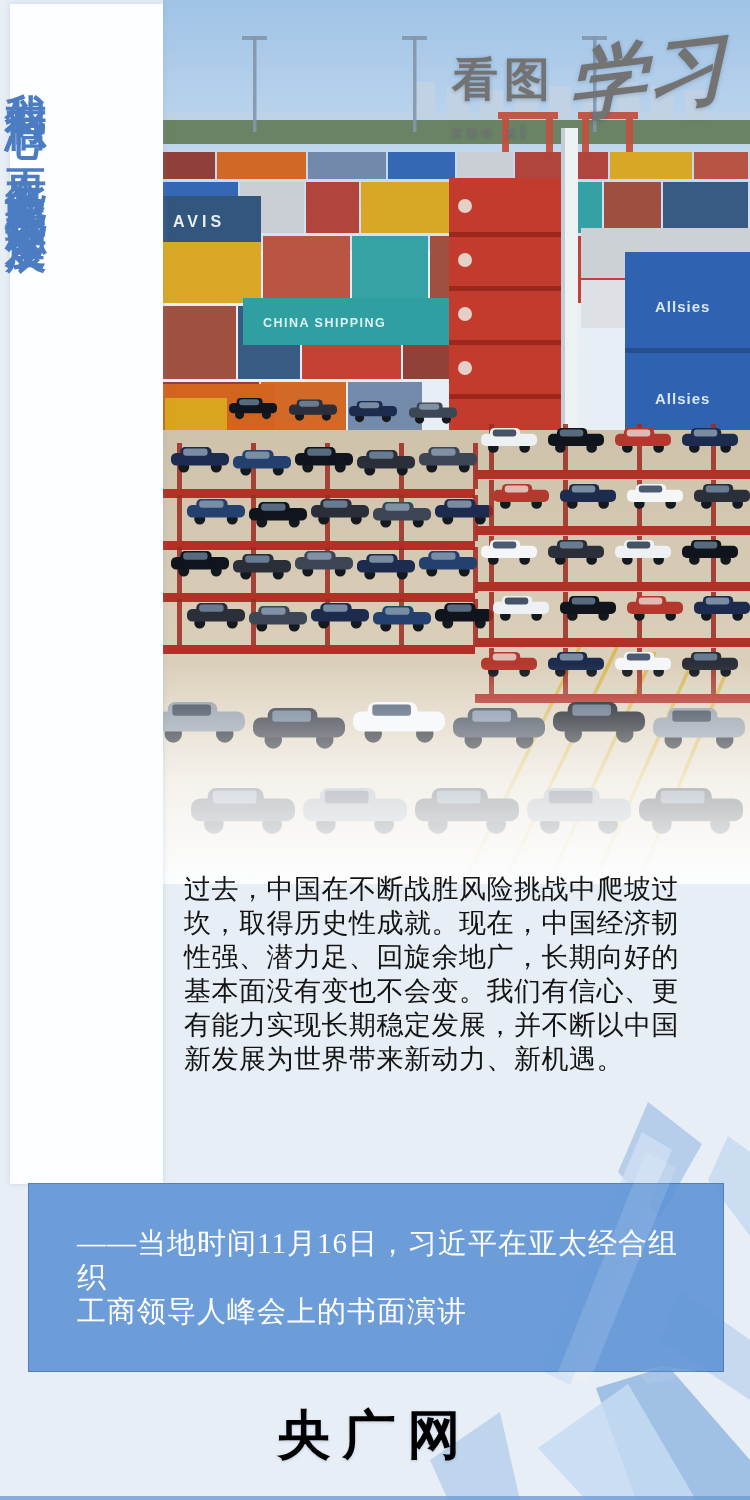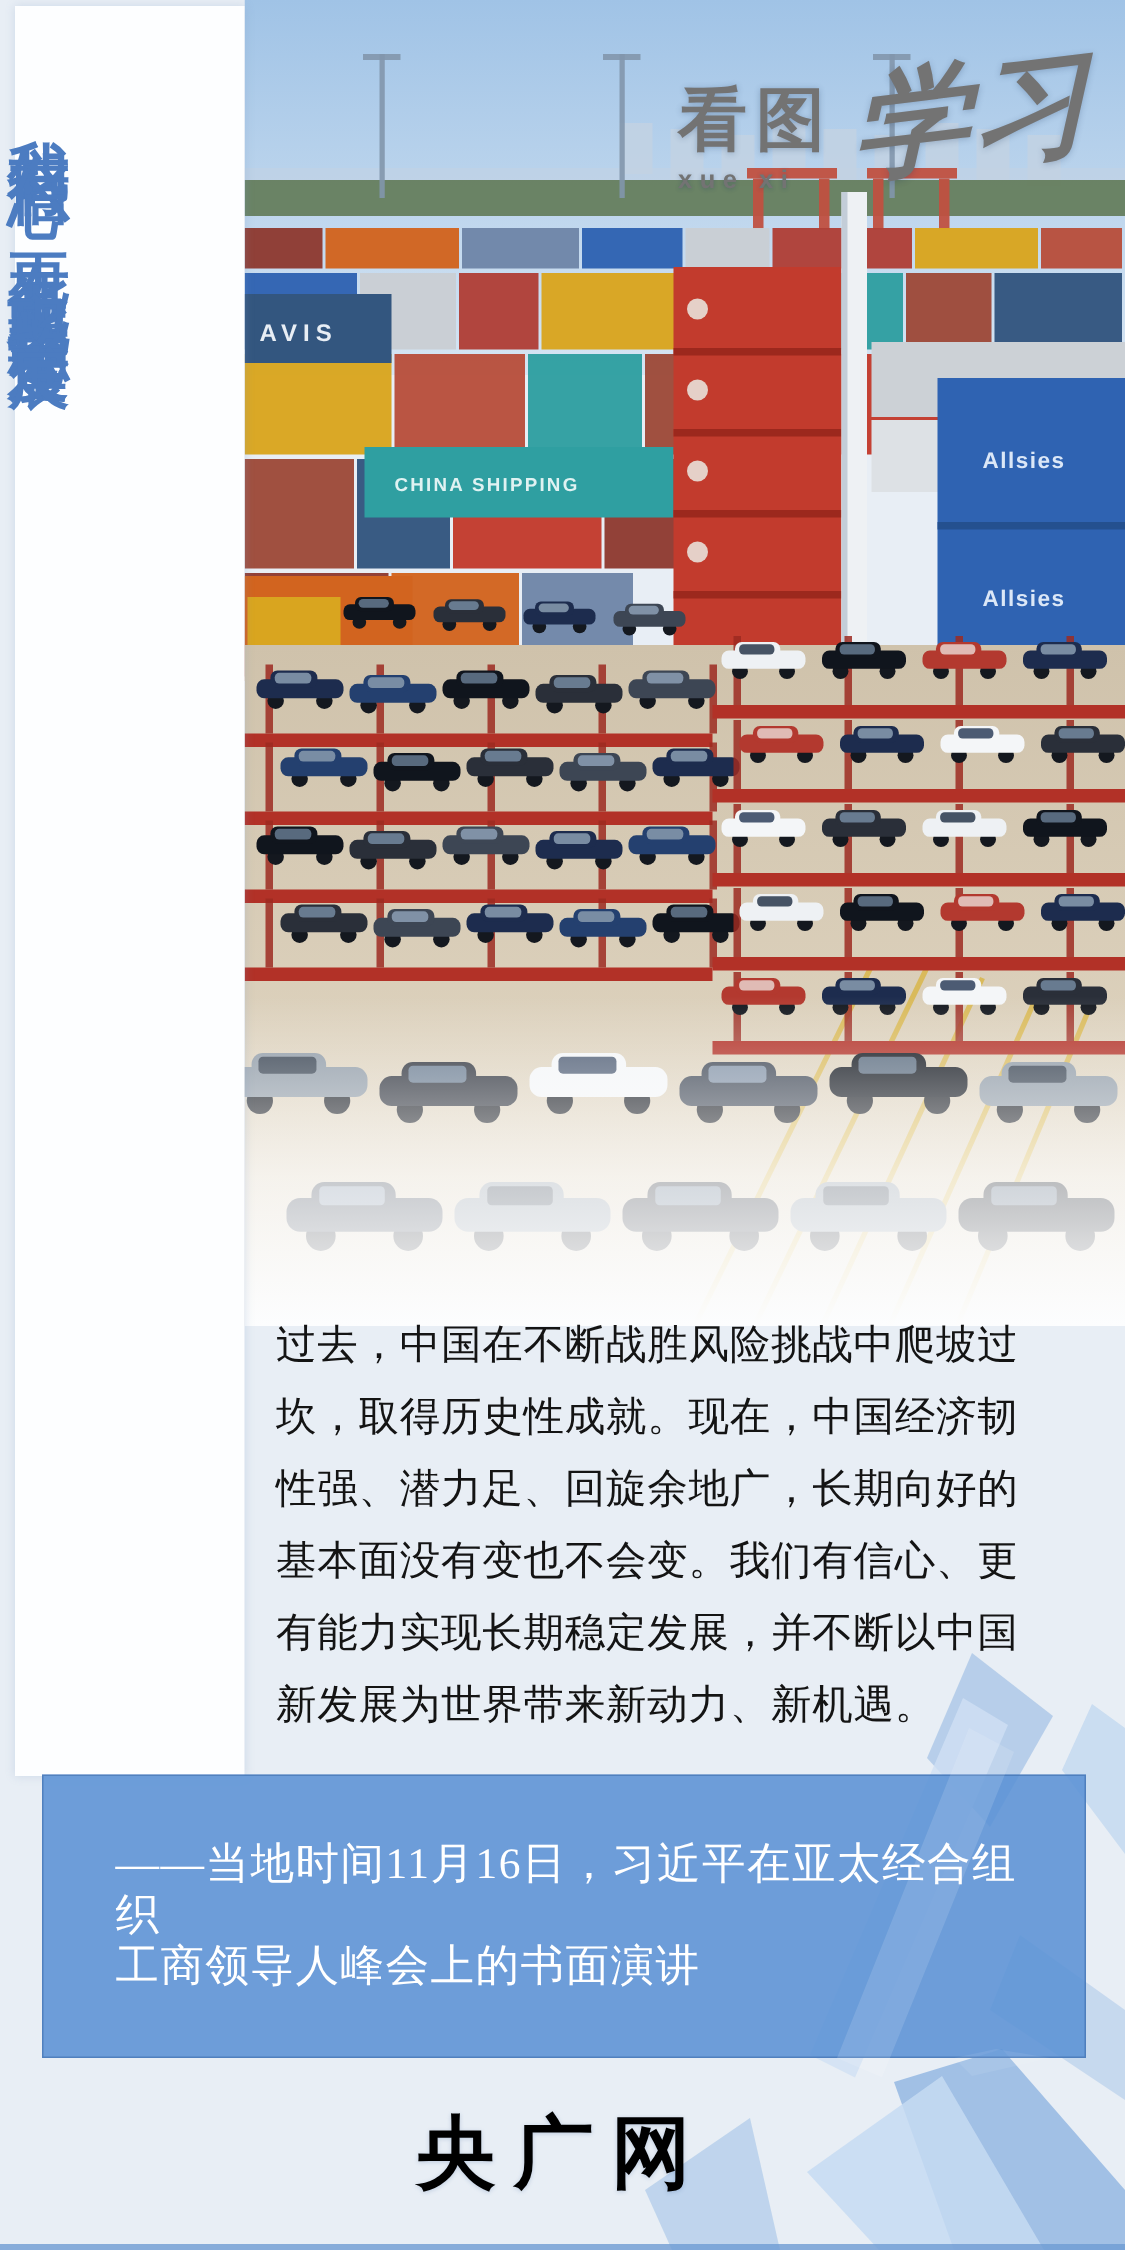--- a/index.html
+++ b/index.html
@@ -26,21 +26,21 @@
   .photo{position:absolute;left:163px;top:0;width:648px;height:886px;z-index:5;}
   .photo svg{display:block;}
 
   
   .logo{position:absolute;left:452px;top:56px;z-index:12;color:#737373;}
   .logo-kantu{
     font-size:46px;font-weight:900;letter-spacing:6px;line-height:1;
     text-shadow:0 1px 4px rgba(30,60,100,.30);
   }
   .logo-pinyin{
-    margin-top:8px;font-size:17px;font-weight:700;letter-spacing:5px;
+    margin-top:20px;font-size:17px;font-weight:700;letter-spacing:5px;
     text-shadow:0 1px 3px rgba(30,60,100,.30);
   }
   .logo-script{
     position:absolute;left:116px;top:-22px;width:220px;
     font-family:"Liberation Serif",serif;font-style:italic;font-weight:700;
     font-size:78px;line-height:1;letter-spacing:2px;
     transform:rotate(-7deg) skewX(-6deg);
     text-shadow:0 1px 4px rgba(30,60,100,.25);
   }
 
@@ -56,21 +56,21 @@
     font-family:"Liberation Serif",serif;font-weight:700;
     font-size:41px;letter-spacing:6px;line-height:1.24;
     color:#4c7cc1;white-space:pre;
   }
   .vtitle .col{display:block;}
 
   
   .body-text{
     position:absolute;left:184px;top:872px;width:500px;z-index:8;
     font-family:"Liberation Serif",serif;
-    font-size:27px;line-height:48px;color:#141414;
+    font-size:27px;line-height:34px;color:#141414;
     white-space:pre-line;letter-spacing:.5px;
   }
 
   
   .attribution{
     position:absolute;left:28px;top:1183px;width:696px;height:189px;z-index:20;
     background:rgba(91,146,213,.88);
     border:1px solid rgba(56,104,168,.55);
     box-sizing:border-box;
   }

